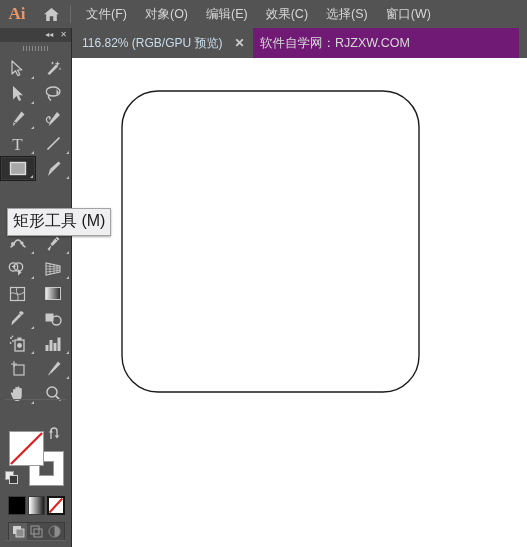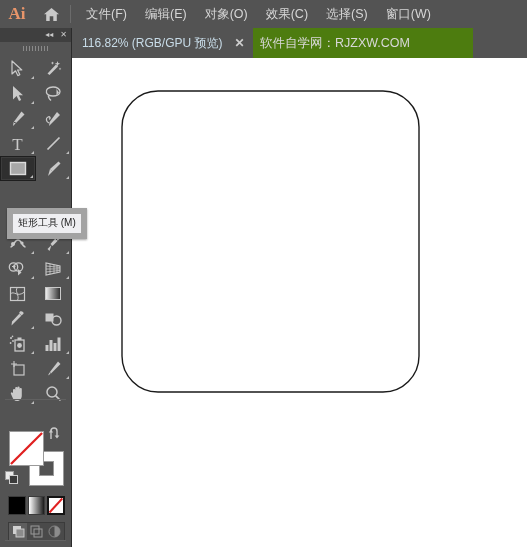--- a/index.html
+++ b/index.html
@@ -66,22 +66,22 @@
     padding: 0 9px;
     line-height: 28px;
     white-space: nowrap;
     cursor: default;
   }
 
   
   .tabbar {
     position: absolute;
     left: 0; top: 28px;
-    width: 473px; height: 30px;
-    background: #4d7c0f;
+    width: 519px; height: 30px;
+    background: #701a75;
   }
   .doc-tab {
     position: absolute;
     left: 72px; top: 0;
     height: 30px;
     background: #535353;
     display: flex;
     align-items: center;
     padding: 0 8px 0 10px;
     box-sizing: border-box;
@@ -175,23 +175,23 @@
     width: 0; height: 0;
     border-left: 3px solid transparent;
     border-bottom: 3px solid #bdbdbd;
   }
 
   
   .tooltip {
     position: absolute;
     left: 7px; top: 180px;
     background: #efeff2;
-    border: 6px solid #a3a3a3;
+    border: 1px solid #a3a3a3;
     color: #1a1a1a;
-    font-size: 10px;
+    font-size: 16px;
     padding: 2px 5px 3px 5px;
     white-space: nowrap;
     z-index: 40;
     box-shadow: 0 1px 2px rgba(0,0,0,0.35);
   }
 
   
   .colorzone {
     position: absolute;
     left: 0; top: 371px;
@@ -325,22 +325,22 @@
   <div class="menubar">
     <div class="ai-logo">Ai</div>
     <div class="home-btn">
       <svg width="17" height="15" viewBox="0 0 17 15">
         <path d="M8.5 1 L16 7.3 L13.8 7.3 L13.8 14 L10.3 14 L10.3 9.2 L6.7 9.2 L6.7 14 L3.2 14 L3.2 7.3 L1 7.3 Z" fill="#c9c9c9"></path>
       </svg>
     </div>
     <div class="menu-sep"></div>
     <div class="menu-items">
       <div class="menu-item">文件(F)</div>
+      <div class="menu-item">对象(O)</div>
       <div class="menu-item">编辑(E)</div>
-      <div class="menu-item">对象(O)</div>
       <div class="menu-item">效果(C)</div>
       <div class="menu-item">选择(S)</div>
       <div class="menu-item">窗口(W)</div>
     </div>
   </div>
 
   <div class="tabbar">
     <div class="doc-tab">
       <span class="doc-tab-label">116.82% (RGB/GPU 预览)</span>
       <span class="doc-tab-close">✕</span>

